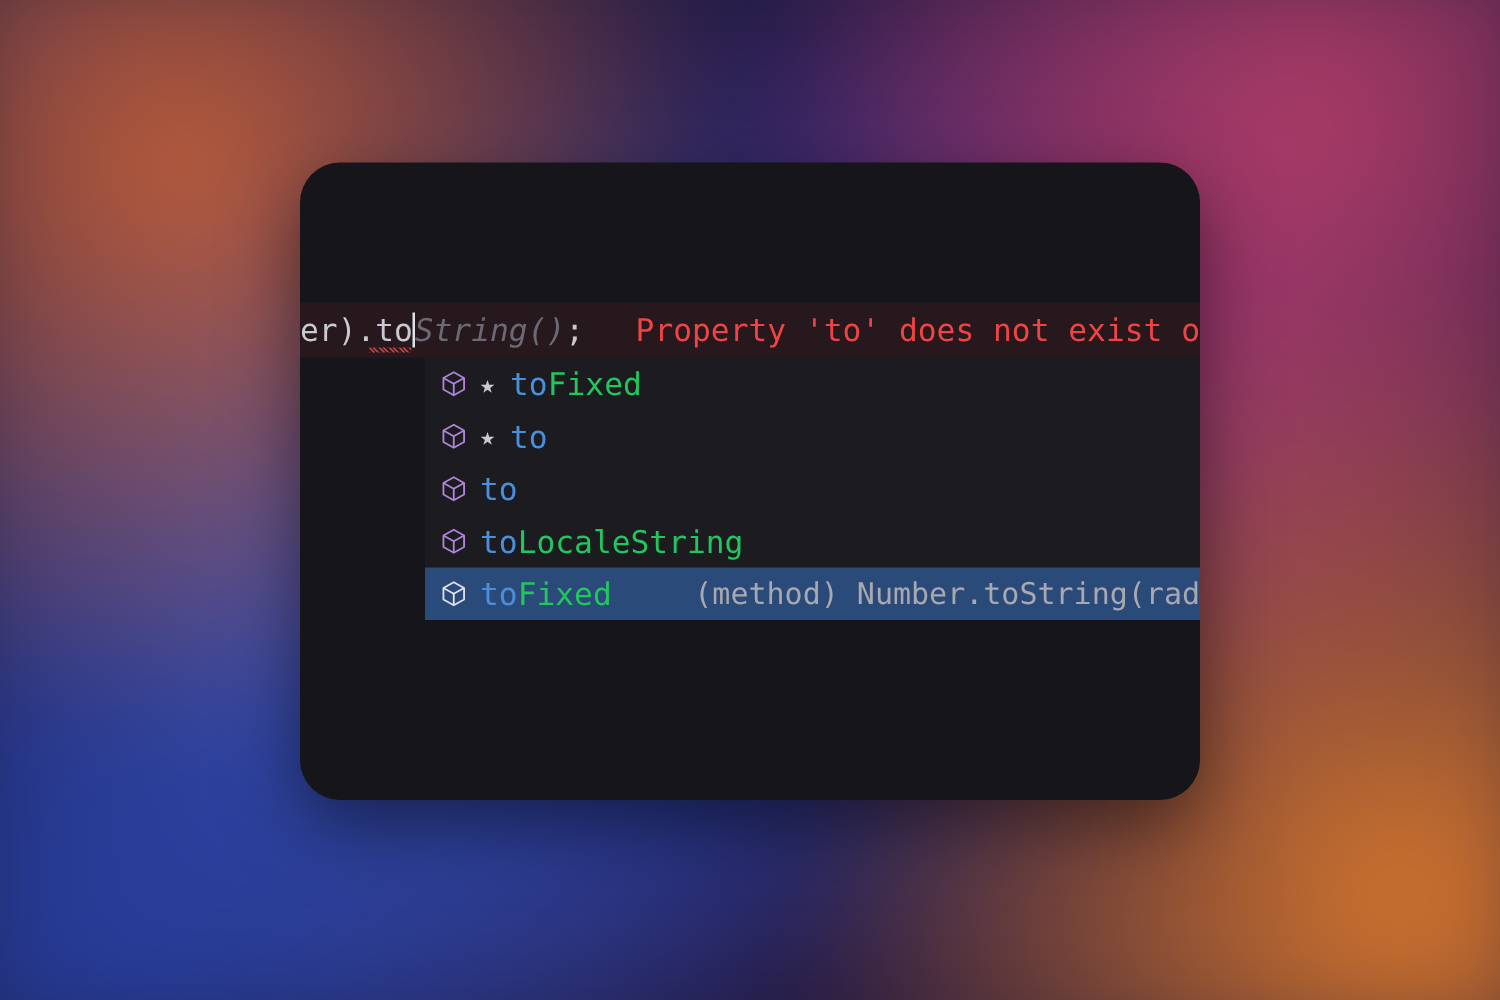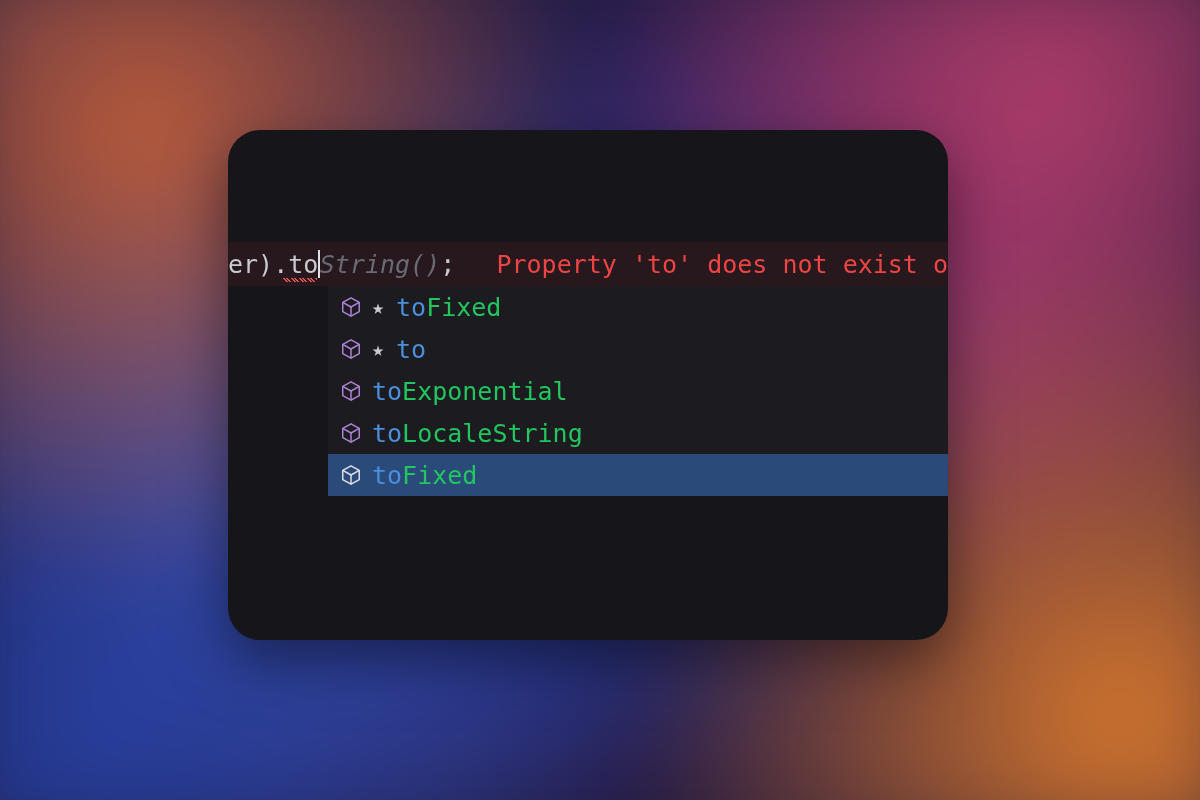--- a/index.html
+++ b/index.html
@@ -23,21 +23,21 @@
         radial-gradient(circle at 90% 85%, rgba(255,140,40,0.8), transparent 35%),
         radial-gradient(circle at 10% 90%, rgba(40,80,200,0.6), transparent 40%),
         radial-gradient(circle at 50% 50%, rgba(30,60,180,0.8), transparent 50%),
         radial-gradient(circle at 30% 60%, rgba(80,120,255,0.6), transparent 40%),
         radial-gradient(circle at 70% 40%, rgba(200,60,150,0.5), transparent 35%),
         linear-gradient(135deg, #1a1a4e, #2a1a3e);
     }
     
     .editor-card {
       position: absolute;
-      left: 228px;
+      left: 240px;
       top: 130px;
       width: 720px;
       height: 510px;
       background: #16161a;
       border-radius: 32px;
       box-shadow: 0 20px 60px rgba(0,0,0,0.5);
       overflow: hidden;
     }
     
     .code-area {
@@ -175,21 +175,20 @@
       <div class="suggest-item">
         <span class="cube-icon">
           <svg viewBox="0 0 24 24" fill="none" stroke="#b084d8" stroke-width="1.6" stroke-linejoin="round">
             <path d="M12 2 L21 7 L21 17 L12 22 L3 17 L3 7 Z"></path>
             <path d="M3 7 L12 12 L21 7"></path>
             <path d="M12 12 L12 22"></path>
           </svg>
         </span>
         <span class="label-wrap">
           <span class="sugg-match">to</span>
-          <span class="sugg-rest">Exponential</span>
         </span>
       </div>
       <div class="suggest-item">
         <span class="cube-icon">
           <svg viewBox="0 0 24 24" fill="none" stroke="#b084d8" stroke-width="1.6" stroke-linejoin="round">
             <path d="M12 2 L21 7 L21 17 L12 22 L3 17 L3 7 Z"></path>
             <path d="M3 7 L12 12 L21 7"></path>
             <path d="M12 12 L12 22"></path>
           </svg>
         </span>
@@ -203,16 +202,17 @@
           <svg viewBox="0 0 24 24" fill="none" stroke="#e0e0e8" stroke-width="1.6" stroke-linejoin="round">
             <path d="M12 2 L21 7 L21 17 L12 22 L3 17 L3 7 Z"></path>
             <path d="M3 7 L12 12 L21 7"></path>
             <path d="M12 12 L12 22"></path>
           </svg>
         </span>
         <span class="label-wrap">
           <span class="sugg-match">to</span>
           <span class="sugg-rest">Fixed</span>
         </span>
+        <span class="sugg-detail">(method) Number.toString(rad</span>
       </div>
     </div>
 
 </div>
 
 </body></html>

